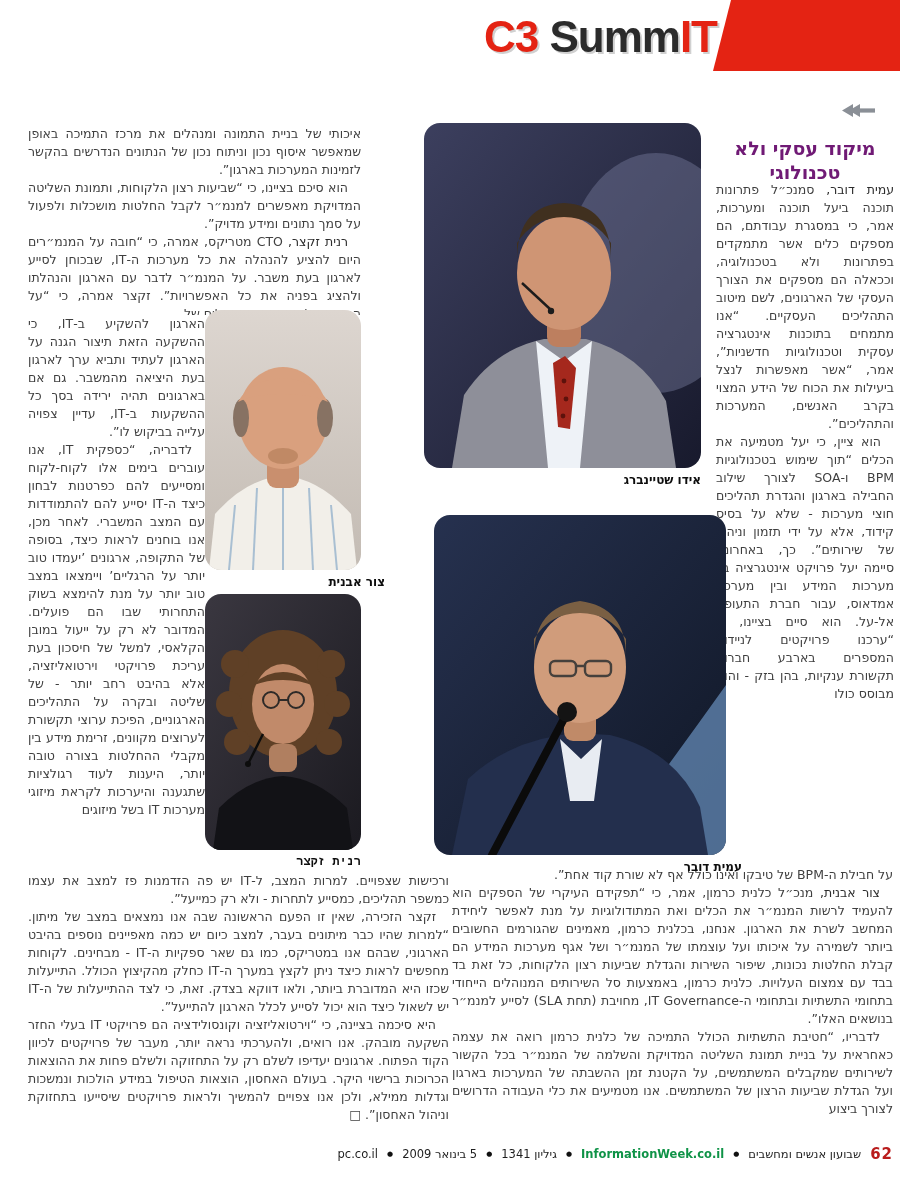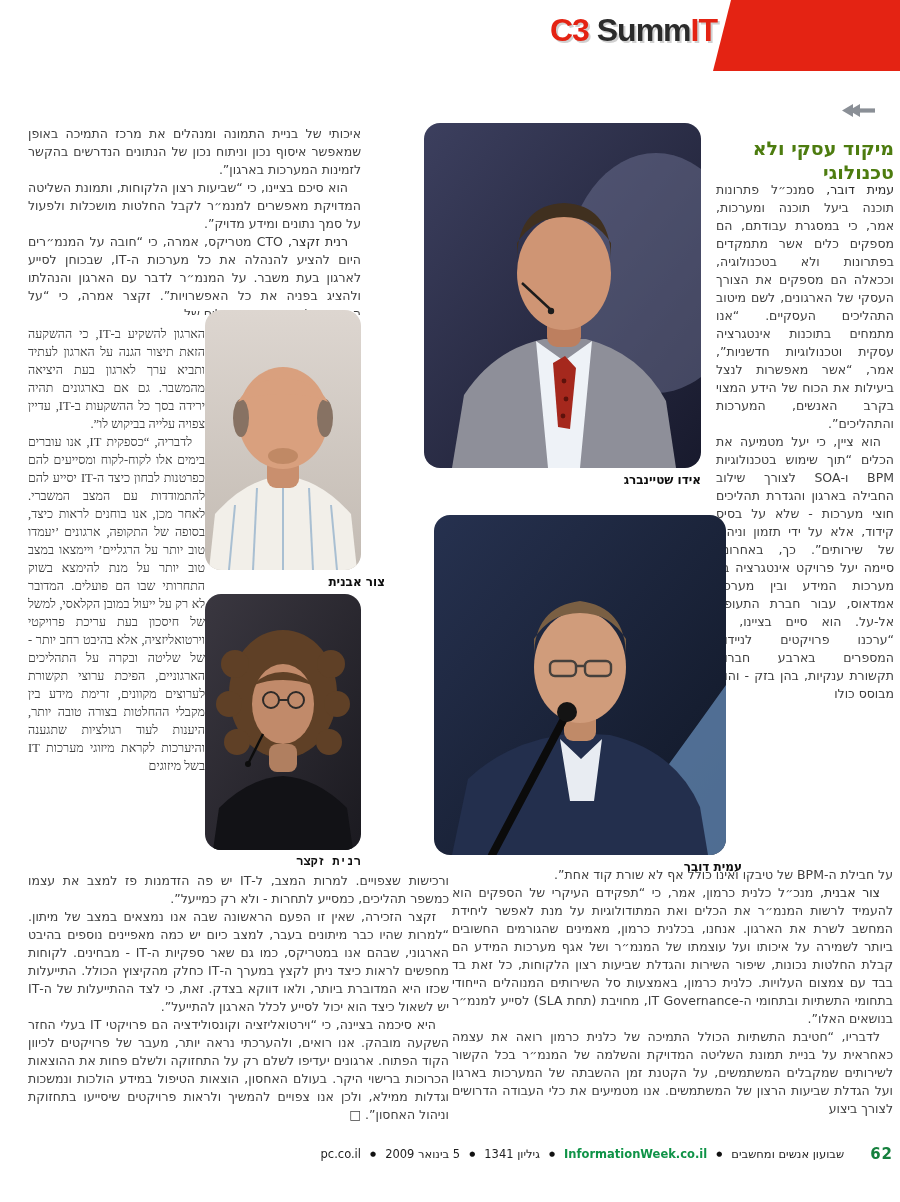--- a/index.html
+++ b/index.html
@@ -2,46 +2,46 @@
 <html lang="he"><head>
 <meta charset="utf-8">
 <style>
   html,body{margin:0;padding:0;background:#e9e9e9;}
   .page{position:relative;width:900px;height:1202px;background:#ffffff;margin:0 auto;overflow:hidden;
         font-family:"DejaVu Sans","Liberation Sans",sans-serif;color:#3f3f3f;}
   
   .mast-block{position:absolute;left:713px;top:0;width:187px;height:71px;background:#e42313;
               clip-path:polygon(18px 0,187px 0,187px 71px,0 71px);}
   .mast-text{position:absolute;top:12px;right:183px;font-family:"Liberation Sans","DejaVu Sans",sans-serif;
-             font-size:32px;font-weight:700;letter-spacing:-1px;direction:ltr;white-space:nowrap;
+             font-size:44px;font-weight:700;letter-spacing:-1px;direction:ltr;white-space:nowrap;
              text-shadow:2px 2px 0 rgba(120,120,120,.35);}
   .mast-red{color:#e42313;} .mast-dark{color:#2b2b2b;}
   
   .lead-arrow{position:absolute;top:103px;right:25px;width:33px;height:15px;}
   
-  .headline{position:absolute;left:716px;top:123px;width:178px;direction:rtl;text-align:right;
-            font-size:19px;line-height:24px;font-weight:700;color:#4d7c0f;}
+  .headline{position:absolute;left:716px;top:123px;width:178px;direction:rtl;text-align:center;
+            font-size:19px;line-height:24px;font-weight:700;color:#701a75;}
   
   .tcol{position:absolute;direction:rtl;text-align:justify;font-size:12.5px;line-height:18px;overflow:hidden;}
   .tcol p{margin:0;}
   .tcol p.ind{text-indent:13px;}
   .lead-name{font-weight:400;color:#2d2d2d;}
   .col-right{left:716px;top:181px;width:178px;height:686px;}
   .col-left-top{left:28px;top:125px;width:333px;height:190px;}
-  .col-left-narrow{left:28px;top:325px;width:177px;height:561px;font-family:Liberation Serif, serif;}
+  .col-left-narrow{left:28px;top:315px;width:177px;height:561px;}
   .block-bottom-right{left:452px;top:866px;width:441px;height:274px;}
   .block-bottom-left{left:28px;top:872px;width:421px;height:258px;}
   
   .figure{position:absolute;}
   .photo{display:block;border-radius:16px;overflow:hidden;}
   .caption{margin-top:5px;text-align:right;font-size:12px;font-weight:700;color:#0d0d0d;direction:rtl;}
   
   .footer{position:absolute;left:28px;right:7px;top:1144px;height:20px;display:flex;flex-direction:row;
           direction:rtl;align-items:center;gap:9px;font-size:11.5px;color:#1e1e1e;}
-  .page-num{font-size:15px;font-weight:700;letter-spacing:1px;color:#15803d;margin-left:17px;}
+  .page-num{font-size:15px;font-weight:700;letter-spacing:1px;color:#b91c1c;}
   .dot{font-size:7px;line-height:1;color:#111;}
   .site-link{font-weight:700;color:#0f9347;direction:ltr;}
   .site-link2{color:#1e1e1e;direction:ltr;margin-left:15px;}
 </style>
 </head>
 <body>
 
 <div class="page">
 
   <div class="mast-block"></div>

